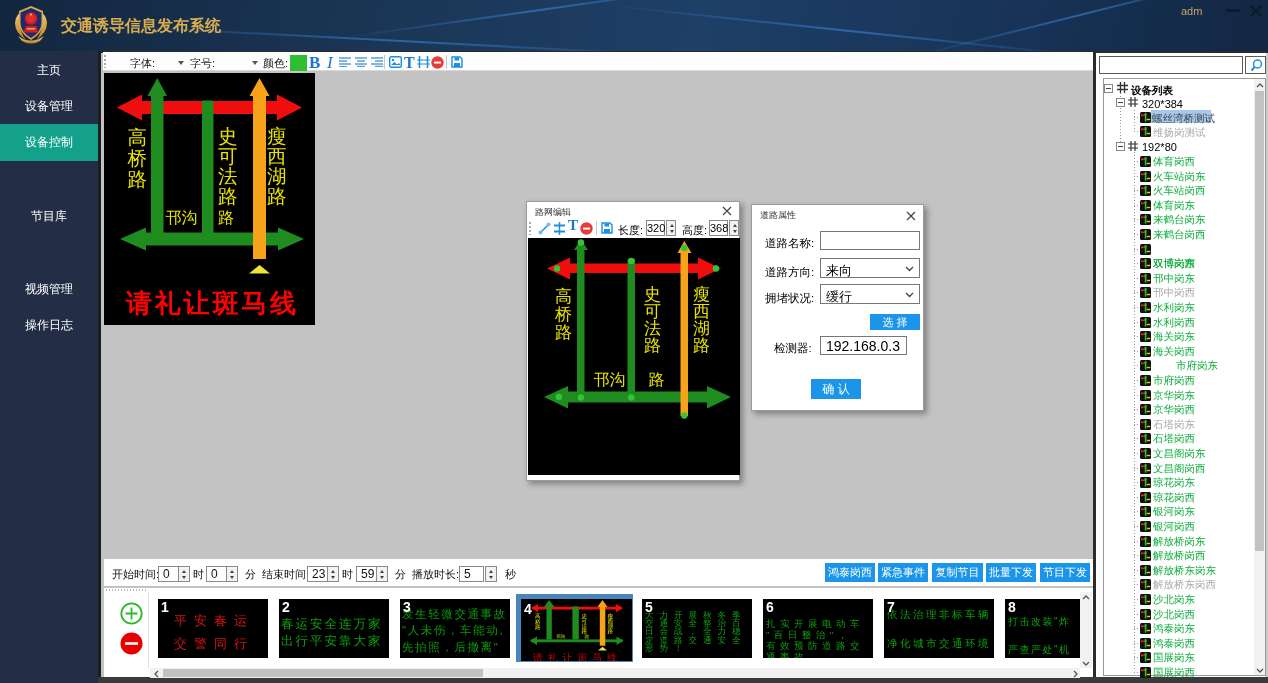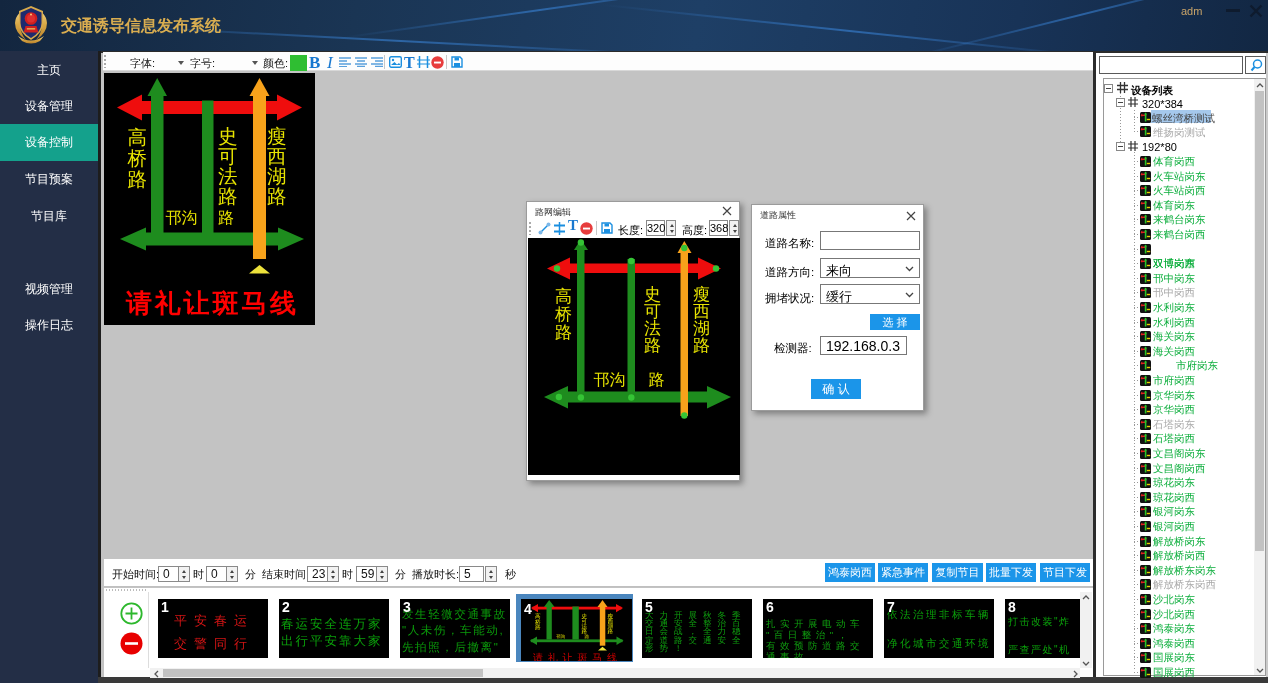--- a/index.html
+++ b/index.html
@@ -91,21 +91,20 @@
   <div class="abs" id="adm">adm</div>
   <div class="abs" id="btnmin"></div>
   <svg class="abs" style="left:1249px;top:4px;" width="14" height="14">
       <path d="M1.5 1.5 L12.5 12.5 M12.5 1.5 L1.5 12.5" stroke="#0e1b2e" stroke-width="2.4"></path>
     </svg>
 
   <div class="abs" id="sidebar">
     <div class="menuitem" style="top:1px;">主页</div>
     <div class="menuitem" style="top:37px;">设备管理</div>
     <div class="menuitem sel" style="top:73px;">设备控制</div>
-    <div class="menuitem" style="top:110px;">节目预案</div>
     <div class="menuitem" style="top:147px;">节目库</div>
     <div class="menuitem" style="top:220px;">视频管理</div>
     <div class="menuitem" style="top:256px;">操作日志</div>
   </div>
 
   <div class="abs" id="main"></div>
   <div class="abs" id="topline"></div>
   <div class="abs" id="leftline"></div>
   <div class="abs" id="divider"></div>
   <div class="abs" id="bottomstrip"></div>

